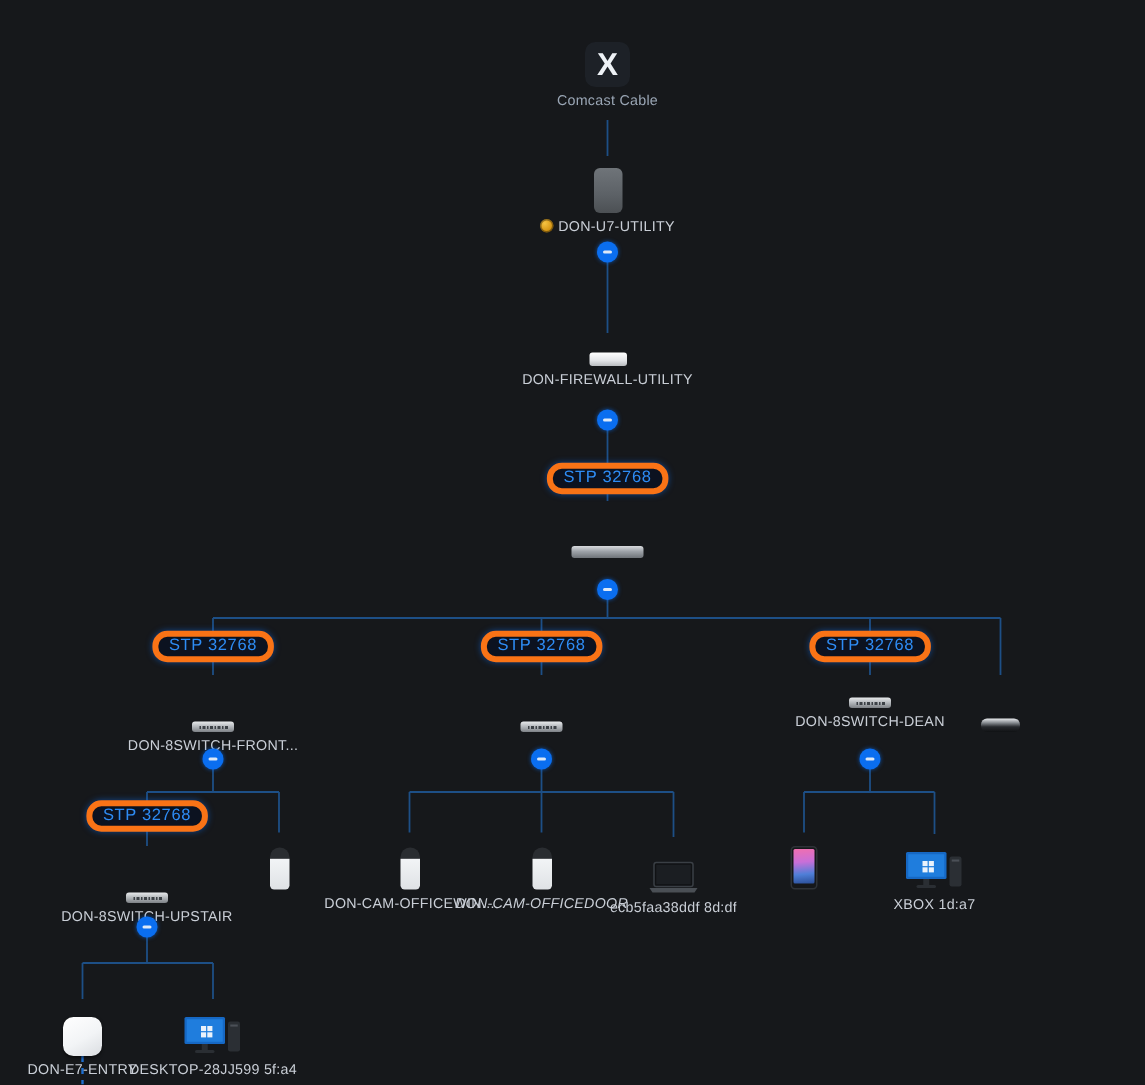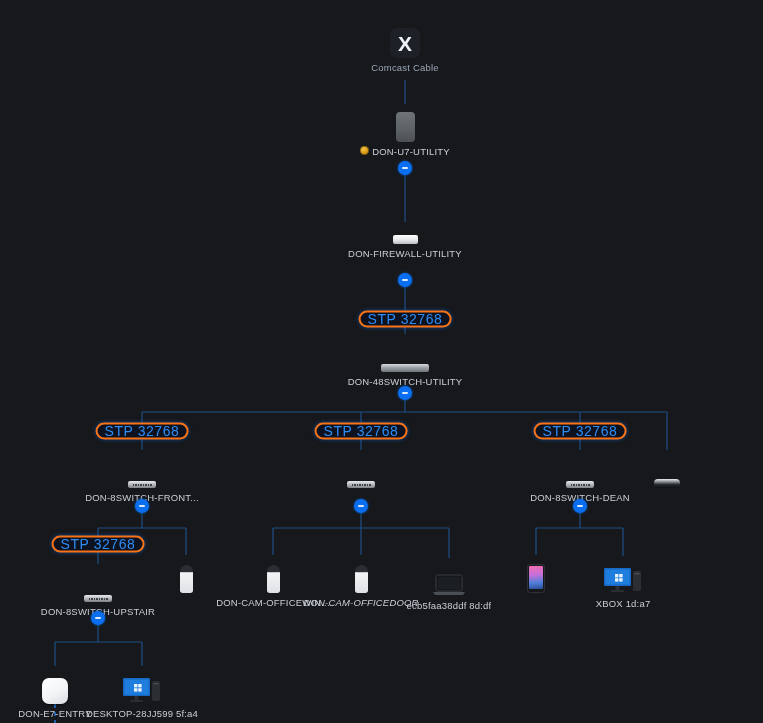--- a/index.html
+++ b/index.html
@@ -46,25 +46,25 @@
   .node.wan .label{color:#9aa6b5;}
   .node .label-row{
     display:flex;align-items:center;justify-content:center;gap:3px;
     white-space:nowrap;
   }
 
   
   .stp{
     position:absolute;
     transform:translate(-50%,-50%);
-    border:2px solid #f97316;
+    border:4px solid #f97316;
     background:#0c1220;
     color:#2e8cf5;
     border-radius:10px;
-    font-size:14px;
+    font-size:11px;
     letter-spacing:.04em;
     padding:2px 7px 2px 7px;
     line-height:9px;
     white-space:nowrap;
     box-shadow:0 0 4px rgba(12,110,240,.55);
   }
 
   
   .toggle{
     position:absolute;
@@ -214,23 +214,20 @@
         </div>
         <div class="label-row">
           <span class="label">DON-FIREWALL-UTILITY</span>
         </div>
       </div>
       <div class="toggle" style="left: 405px; top: 280px;"></div>
       <div class="node" style="left: 405px; top: 332px;">
         <div class="icon-wrap">
           <div class="ic ic-switch48"></div>
         </div>
-        <div class="label-row">
-          <span class="label">DON-48SWITCH-UTILITY</span>
-        </div>
       </div>
       <div class="stp" style="left: 405px; top: 319px;">STP 32768</div>
       <div class="toggle" style="left: 405px; top: 393px;"></div>
       <div class="node" style="left: 142px; top: 448px;">
         <div class="icon-wrap">
           <div class="ic ic-switch8">
             <i></i>
             <i></i>
             <i></i>
             <i></i>
@@ -255,21 +252,21 @@
             <i></i>
             <i></i>
             <i></i>
             <i></i>
             <i></i>
           </div>
         </div>
       </div>
       <div class="stp" style="left: 361px; top: 431px;">STP 32768</div>
       <div class="toggle" style="left: 361px; top: 506px;"></div>
-      <div class="node" style="left: 580px; top: 448px;">
+      <div class="node" style="left: 580px; top: 432px;">
         <div class="icon-wrap">
           <div class="ic ic-switch8">
             <i></i>
             <i></i>
             <i></i>
             <i></i>
             <i></i>
             <i></i>
             <i></i>
             <i></i>

